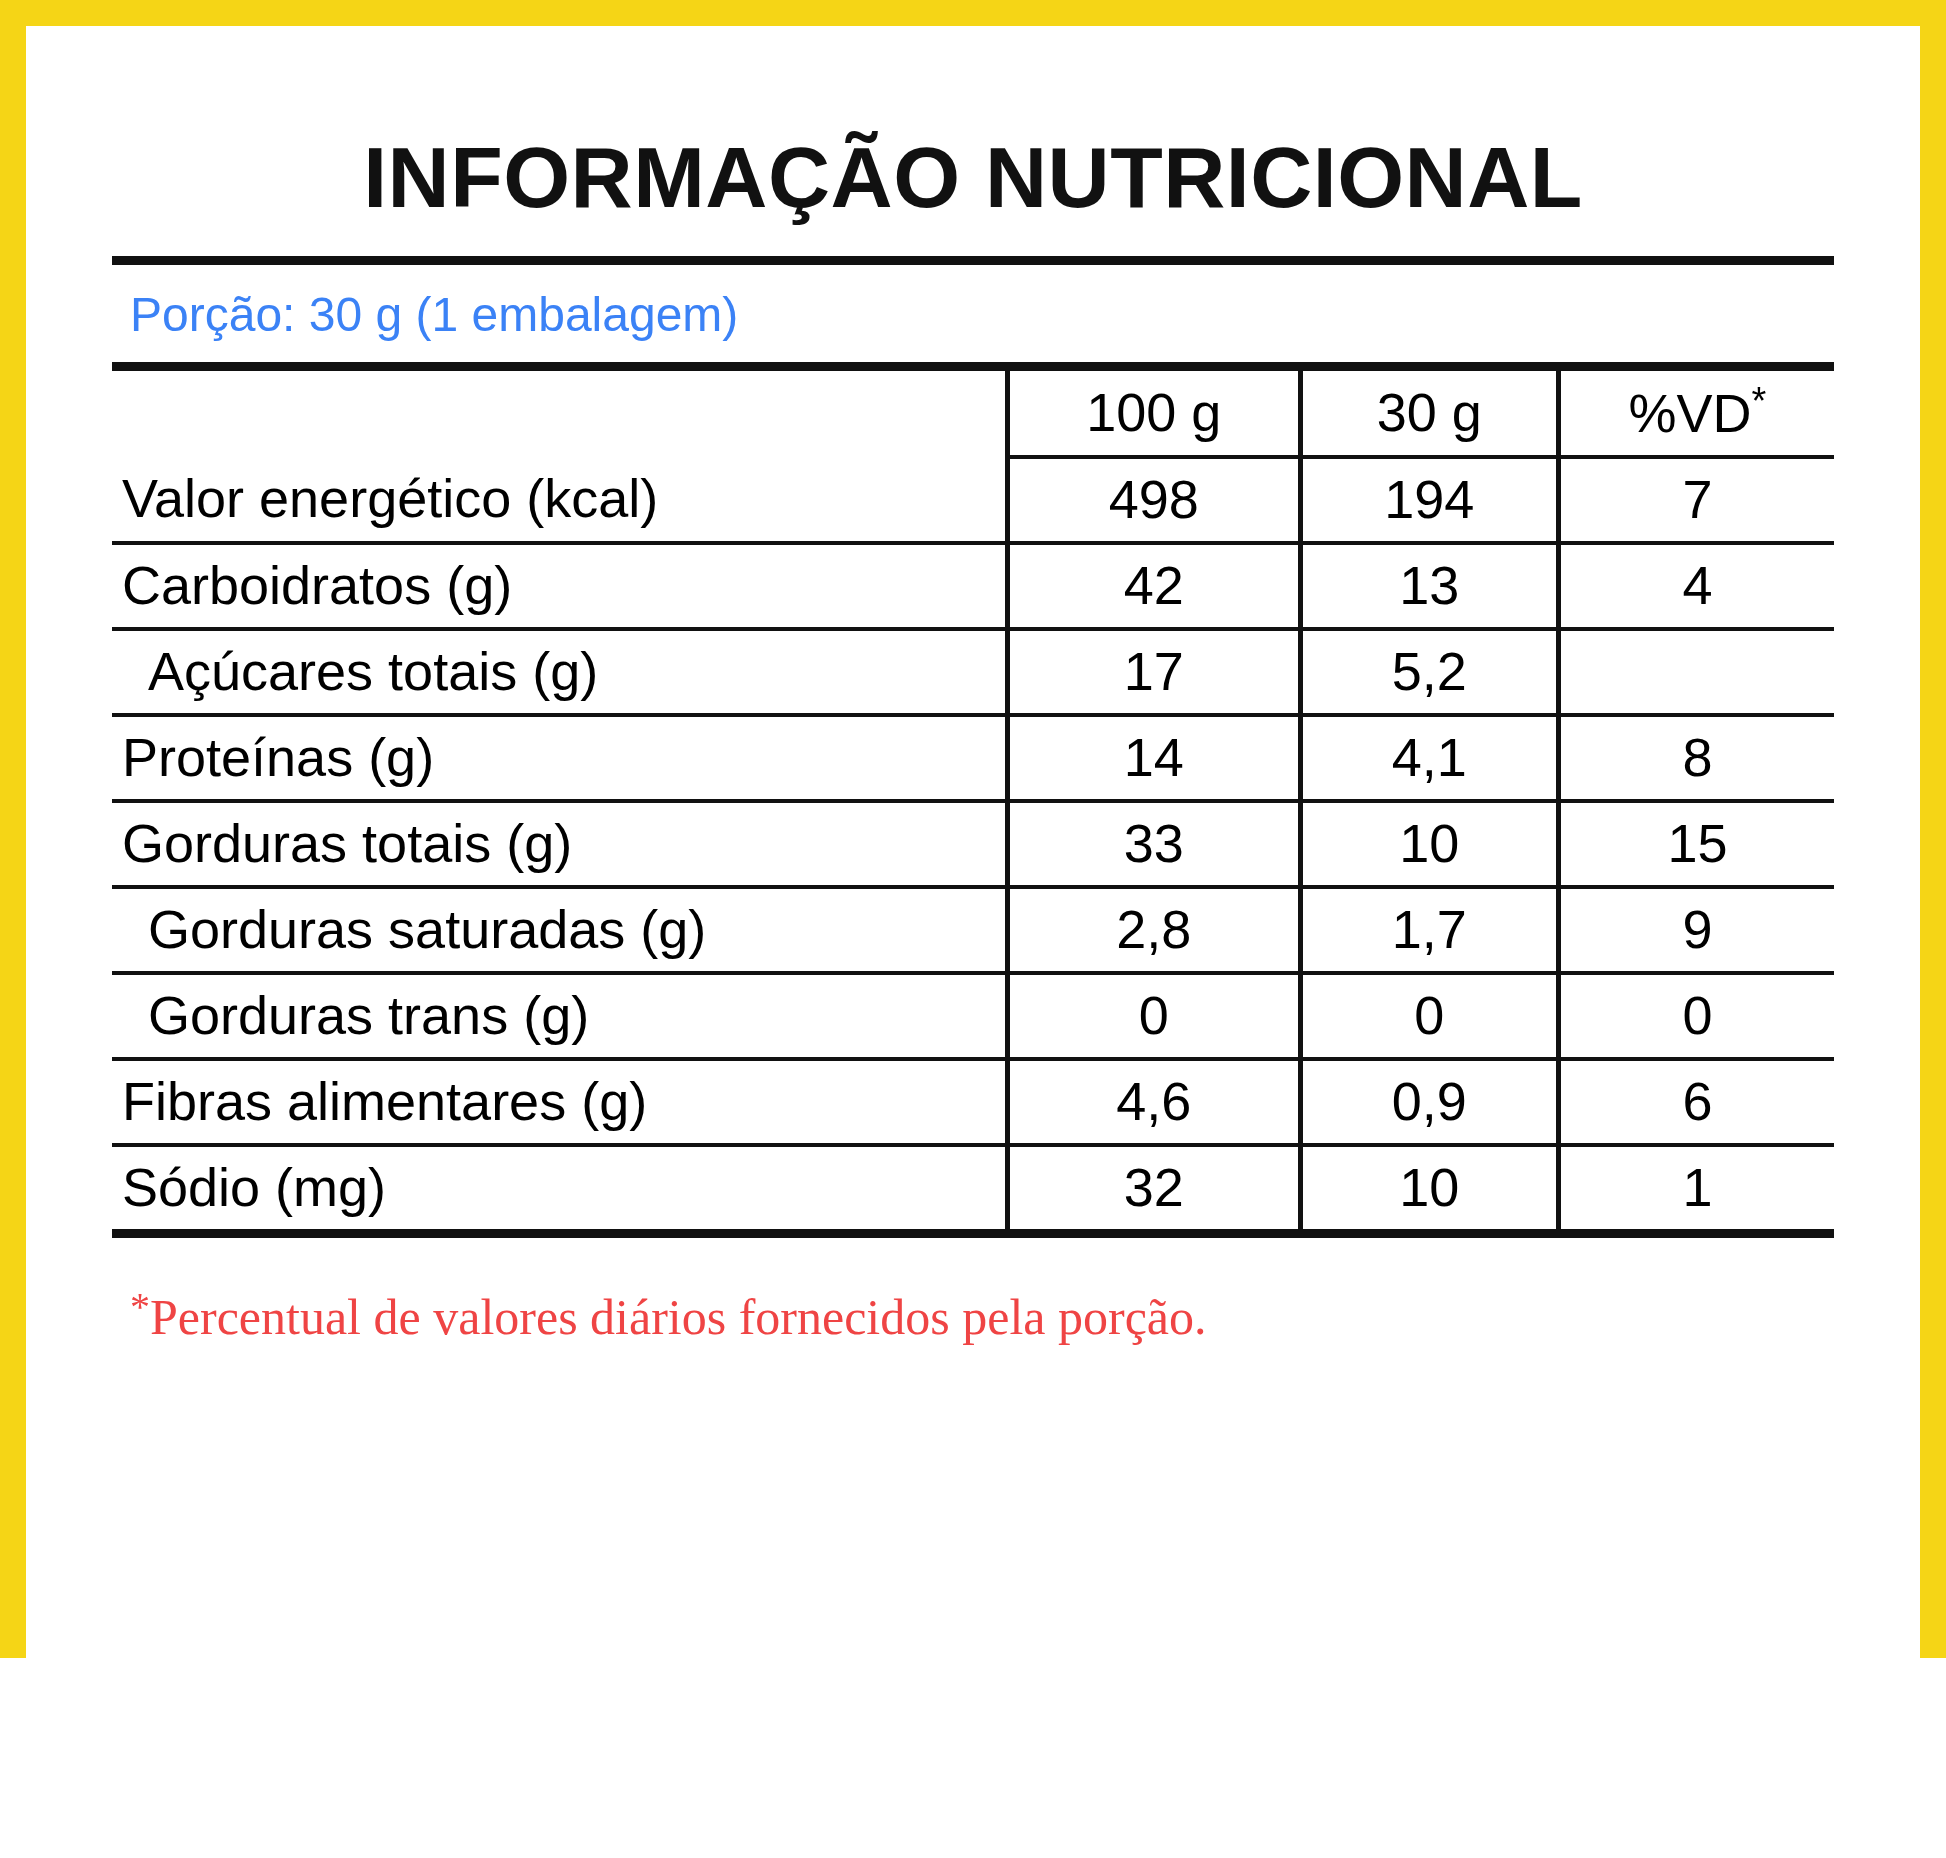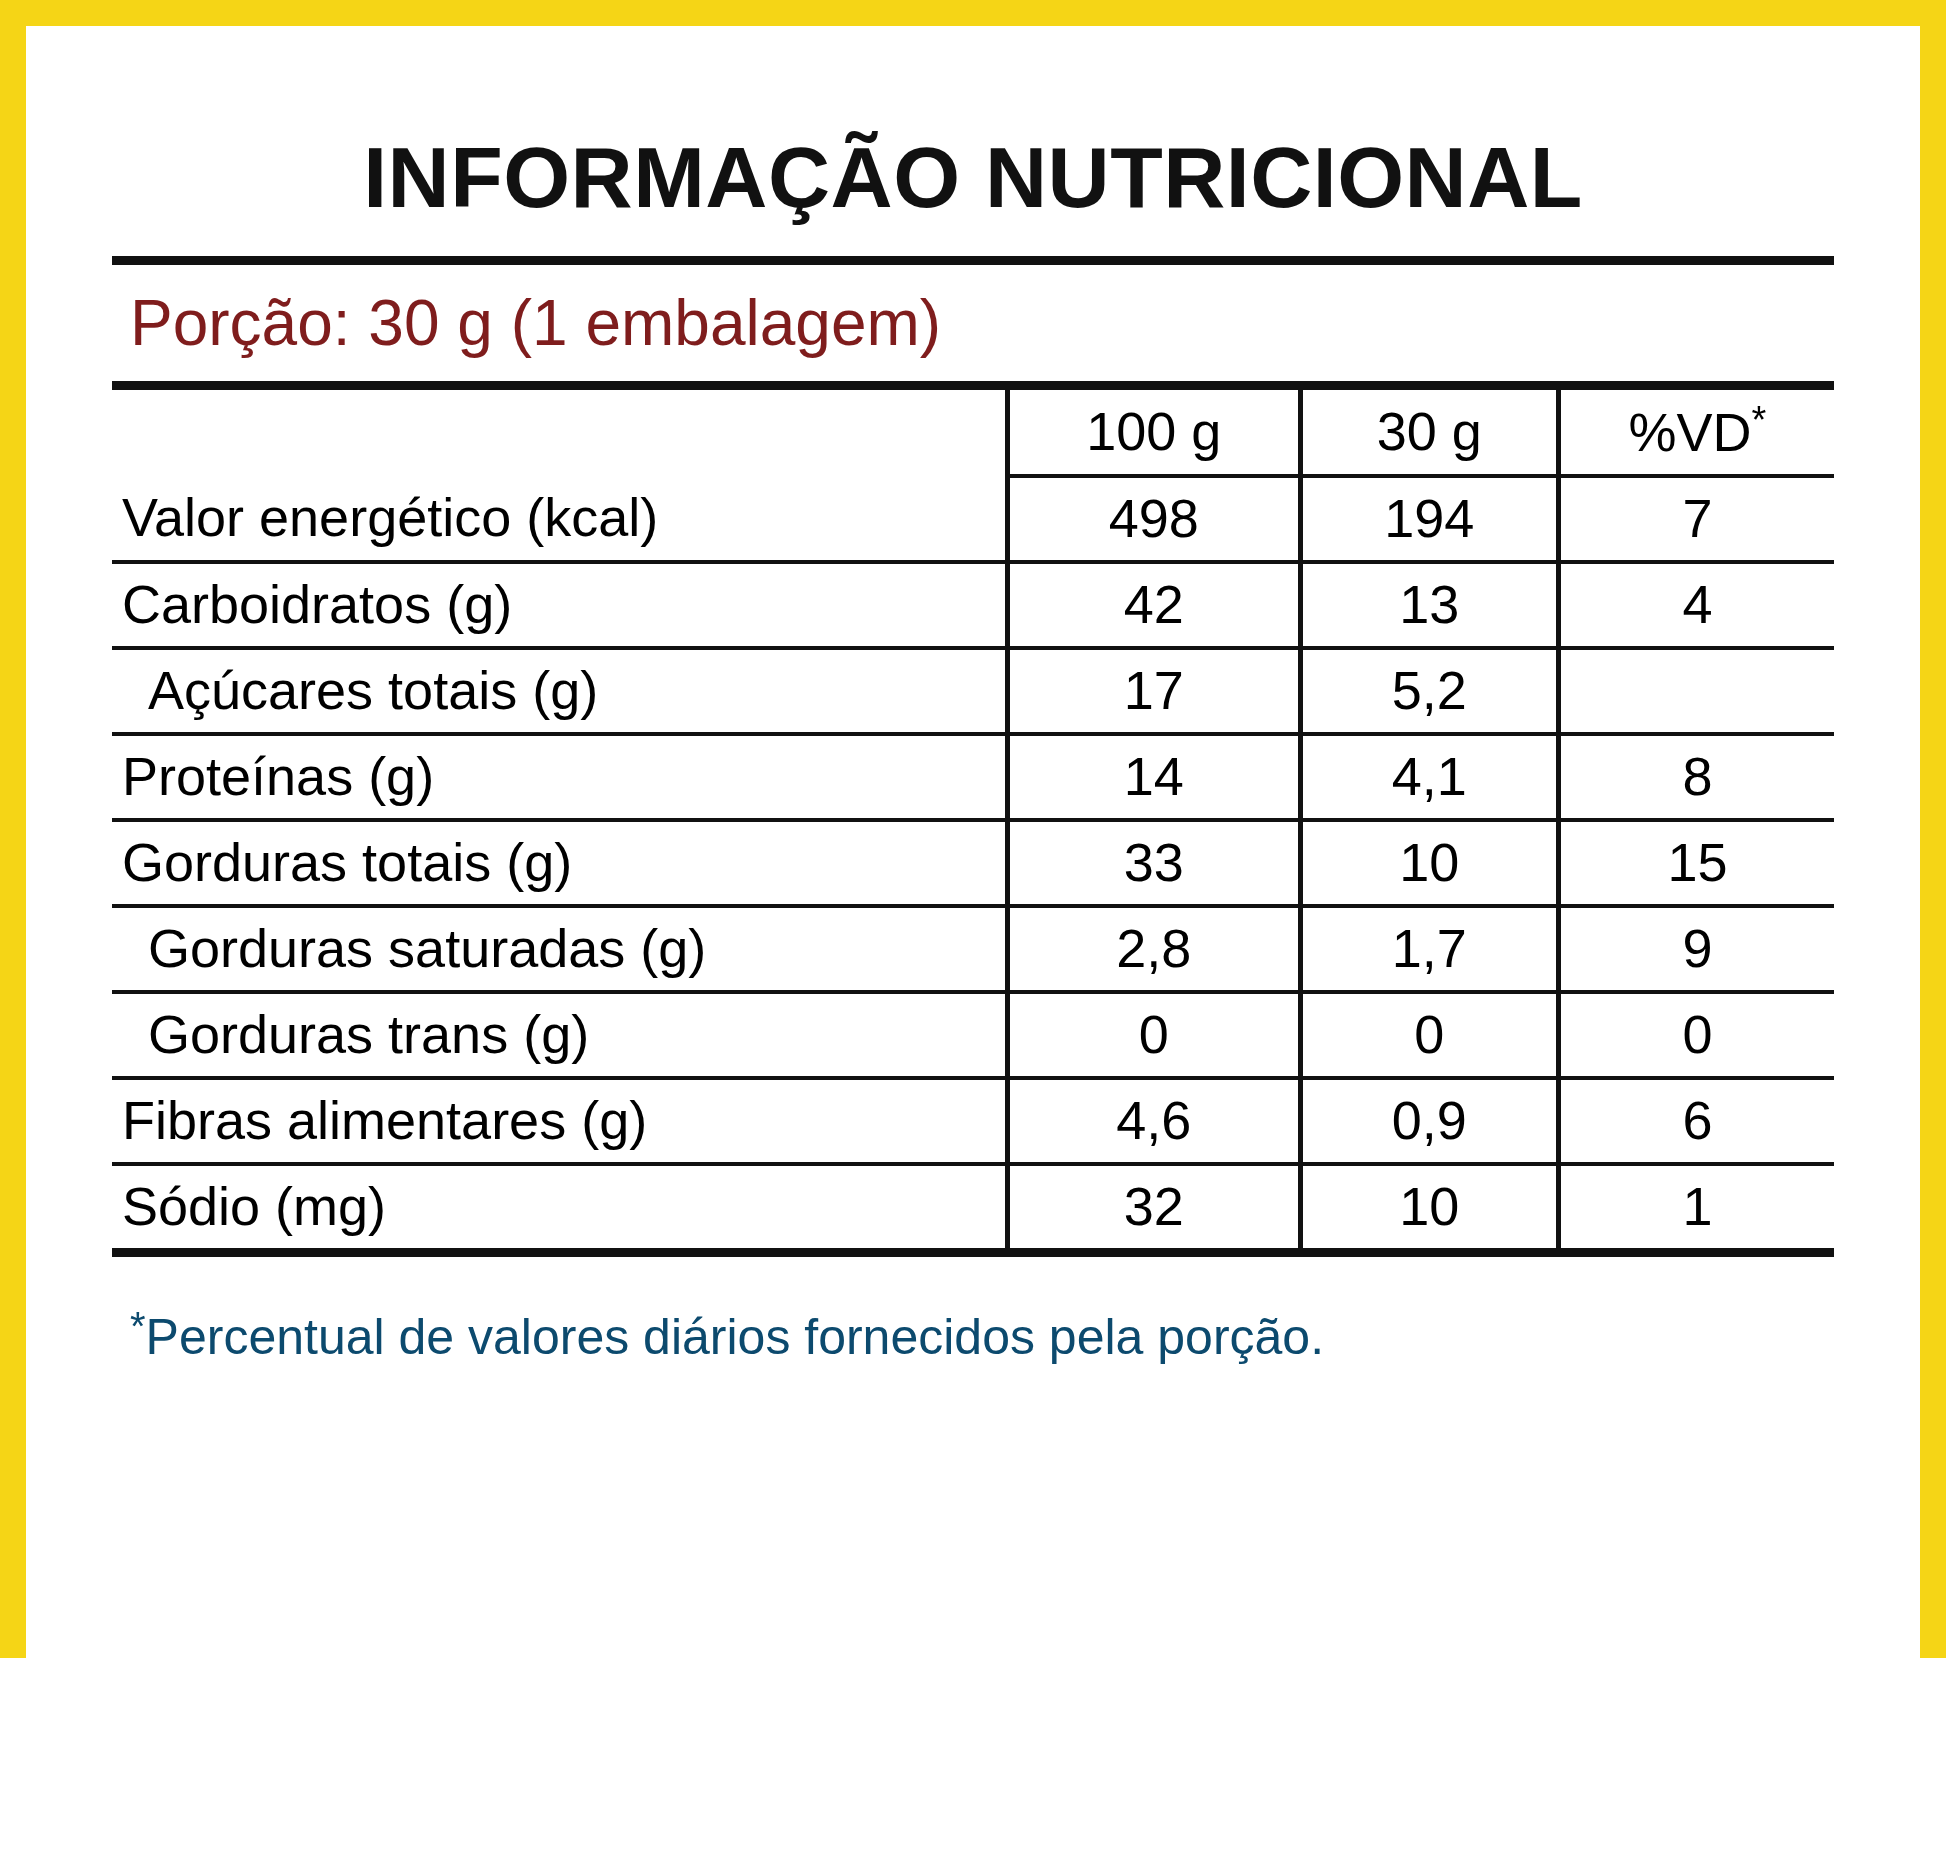--- a/index.html
+++ b/index.html
@@ -58,22 +58,22 @@
     white-space: nowrap;
   }
 
   .rule-thick {
     height: 9px;
     background: #111111;
     margin: 0 0 0 0;
   }
 
   .portion {
-    font-size: 64px;
-    color: #7f1d1d;
+    font-size: 48px;
+    color: #3b82f6;
     padding: 22px 0 20px 18px;
     line-height: 1.15;
     white-space: nowrap;
   }
 
   table.nutrition {
     width: 100%;
     border-collapse: collapse;
     table-layout: fixed;
   }
@@ -123,24 +123,25 @@
   tr.last td { border-bottom: none; }
 
   .rule-bottom {
     height: 9px;
     background: #111111;
     margin-top: 0;
   }
 
   .footnote {
     font-size: 50px;
-    color: #0c4a6e;
+    color: #ef4444;
     padding: 46px 0 0 18px;
     line-height: 1.15;
     white-space: nowrap;
+    font-family: Liberation Serif, serif;
   }
   .footnote .star {
     font-size: 40px;
     vertical-align: 14px;
   }
   .vd-star {
     font-size: 38px;
     vertical-align: 18px;
   }
 </style>

